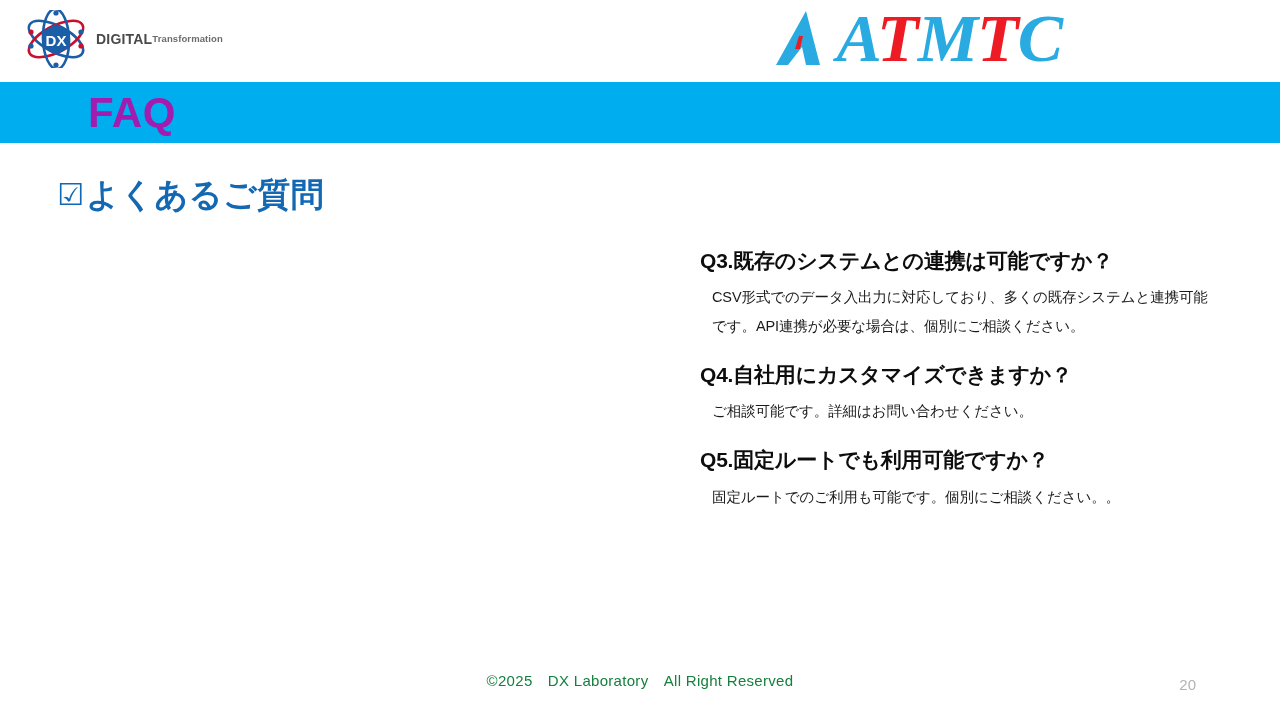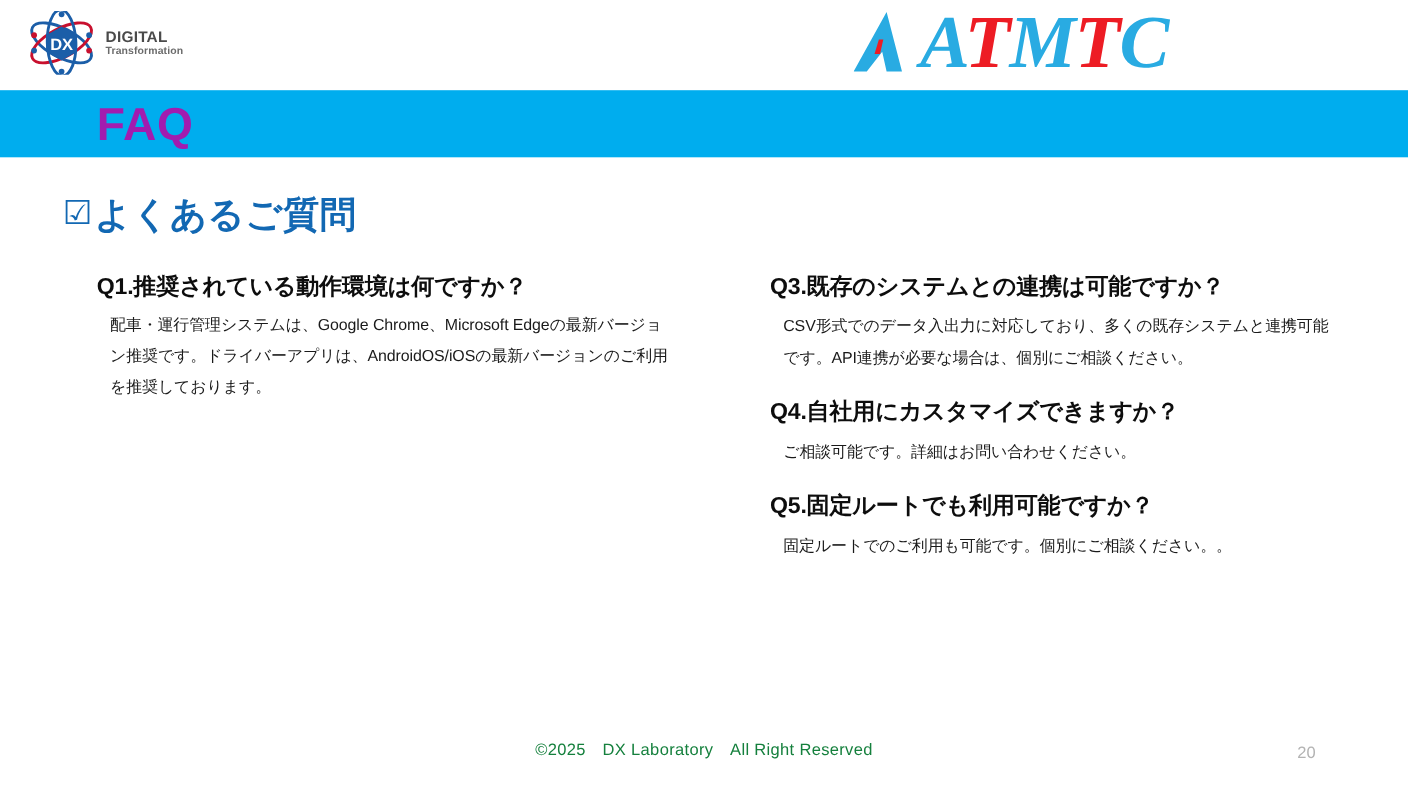--- a/index.html
+++ b/index.html
@@ -9,21 +9,21 @@
     font-family: "Liberation Sans", "DejaVu Sans", sans-serif;
     overflow: hidden;
   }
   .slide { position: relative; width: 1280px; height: 720px; background: #fff; }
 
   
   .topbar { position: absolute; left: 0; top: 0; width: 1088px; height: 82px; background: #fff; }
 
   .dx-logo { position: absolute; left: 22px; top: 8px; width: 160px; height: 62px; display: flex; align-items: center; gap: 6px; }
   .dx-mark { width: 68px; height: 58px; flex: none; }
-  .dx-text { display: flex; flex-direction: column; justify-content: center; line-height: 1; }
+  .dx-text { display: flex; flex-direction: row; justify-content: center; line-height: 1; }
   .dx-text .l1 { font-size: 14px; font-weight: 700; color: #4a4a4a; letter-spacing: .2px; }
   .dx-text .l2 { font-size: 9.5px; font-weight: 700; color: #6b6b6b; letter-spacing: .1px; margin-top: 2px; }
 
   .atmtc-logo { position: absolute; right: 26px; top: 6px; height: 64px; display: flex; align-items: center; }
   .atmtc-mark { width: 62px; height: 58px; flex: none; margin-right: -2px; }
   .atmtc-word { font-family: "Liberation Serif", "DejaVu Serif", serif; font-size: 68px; font-weight: 700; font-style: italic; line-height: 1; letter-spacing: -1px; }
   .atmtc-word .cy { color: #29ABE2; }
   .atmtc-word .rd { color: #ED1C24; }
 
   
@@ -97,24 +97,20 @@
 
   <div class="band"></div>
   <div class="band-title">FAQ</div>
 
   <div class="section-head">
     <span class="section-check">☑</span>
     <span class="section-title">よくあるご質問</span>
   </div>
 
   <div class="col col-left">
-    <div class="qa qa-1">
-      <div class="q">Q1.推奨されている動作環境は何ですか？</div>
-      <div class="a">配車・運行管理システムは、Google Chrome、Microsoft Edgeの最新バージョン推奨です。ドライバーアプリは、AndroidOS/iOSの最新バージョンのご利用を推奨しております。</div>
-    </div>
   </div>
 
   <div class="col col-right">
     <div class="qa qa-3">
       <div class="q">Q3.既存のシステムとの連携は可能ですか？</div>
       <div class="a">CSV形式でのデータ入出力に対応しており、多くの既存システムと連携可能です。API連携が必要な場合は、個別にご相談ください。</div>
     </div>
     <div class="qa qa-4">
       <div class="q">Q4.自社用にカスタマイズできますか？</div>
       <div class="a">ご相談可能です。詳細はお問い合わせください。</div>

